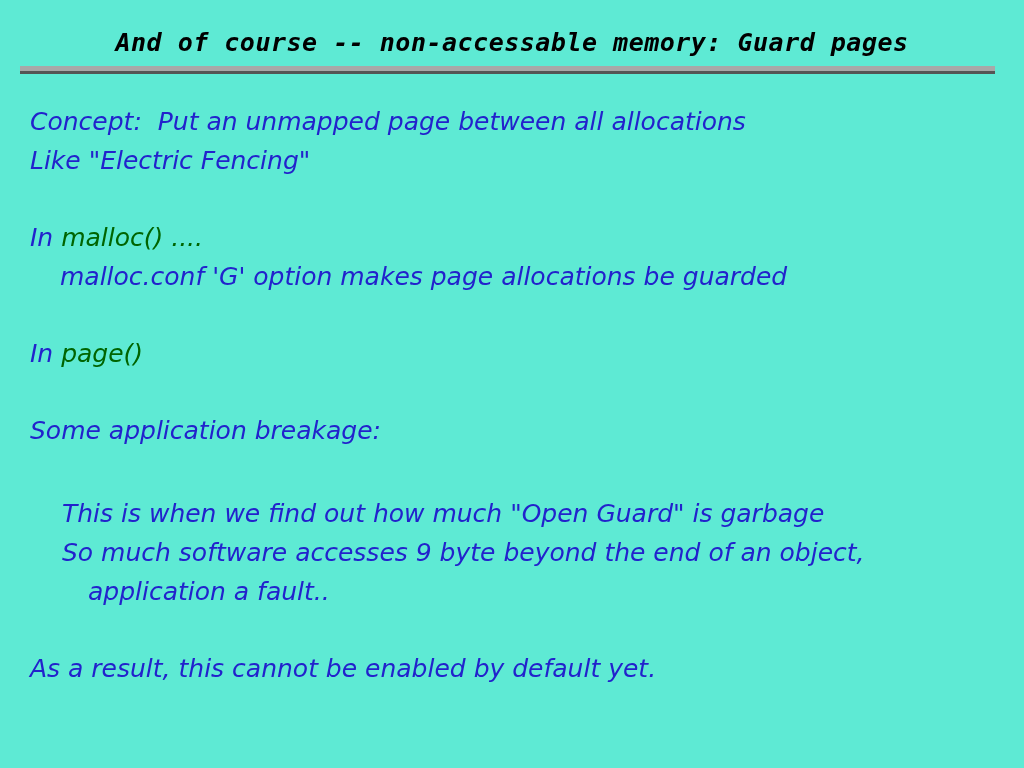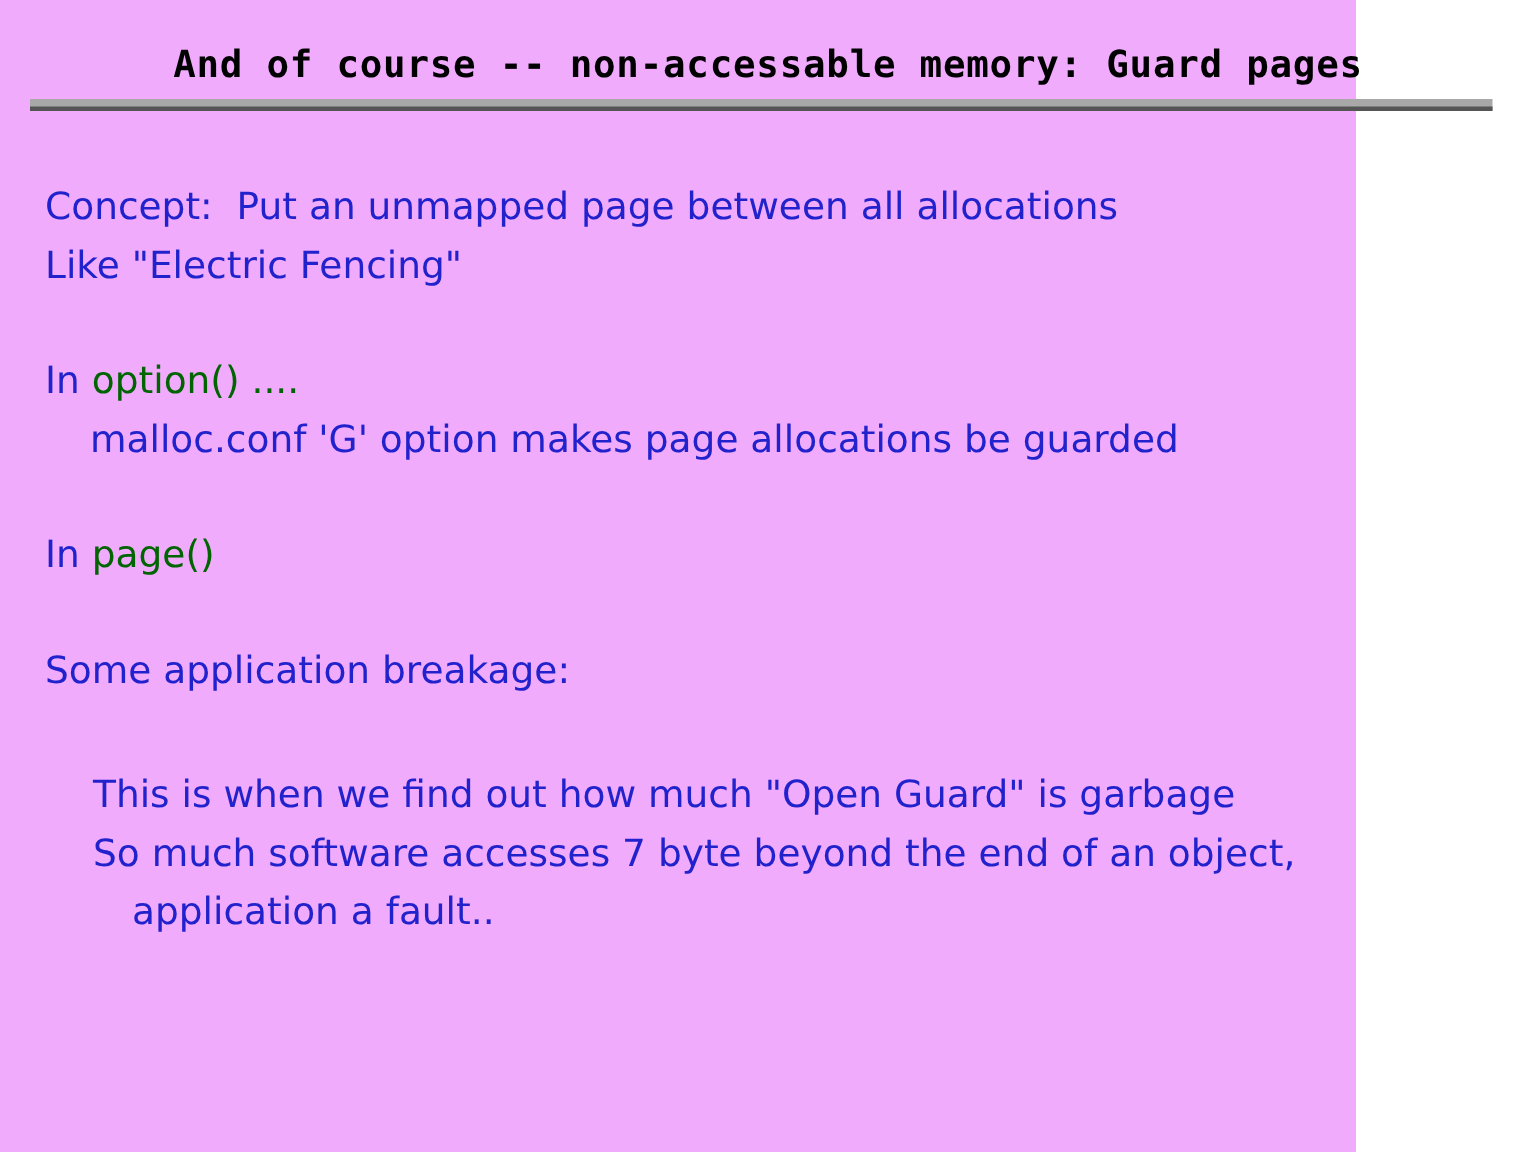--- a/index.html
+++ b/index.html
@@ -11,23 +11,24 @@
   body {
     width: 1024px;
     height: 768px;
     overflow: hidden;
     font-family: "DejaVu Sans", sans-serif;
     -webkit-font-smoothing: antialiased;
   }
 
   #slide {
     position: relative;
-    width: 904px;
+    width: 1024px;
     height: 768px;
-    background: #f0abfc;
+    background: #5eead4;
+    font-style: italic;
   }
 
   
   .slide-title {
     position: absolute;
     left: 0;
     top: 28px;
     width: 1024px;
     text-align: center;
     font-family: "DejaVu Sans Mono", "Liberation Mono", monospace;
@@ -46,21 +47,21 @@
     width: 975px;
     height: 5px;
     background: #a8a8a8;
     border-bottom: 3px solid #555555;
   }
 
   
   .body-block {
     position: absolute;
     left: 30px;
-    top: 118px;
+    top: 102px;
     width: 964px;
   }
 
   .line {
     font-family: "DejaVu Sans", "Liberation Sans", sans-serif;
     font-size: 25px;
     line-height: 39px;
     color: #2222cc;
     white-space: pre-wrap;
     min-height: 39px;
@@ -87,37 +88,38 @@
   <div class="title-rule"></div>
 
   <div class="body-block">
 
     <div class="line blue">Concept:  Put an unmapped page between all allocations</div>
 
     <div class="line blue">Like "Electric Fencing"</div>
 
     <div class="gap-md"></div>
 
-    <div class="line"><span class="tok-blue">In </span><span class="tok-green">option() ....</span></div>
+    <div class="line"><span class="tok-blue">In </span><span class="tok-green">malloc() ....</span></div>
 
     <div class="line blue indent-1">malloc.conf 'G' option makes page allocations be guarded</div>
 
     <div class="gap-md"></div>
 
     <div class="line"><span class="tok-blue">In </span><span class="tok-green">page()</span></div>
 
     <div class="gap-md"></div>
 
     <div class="line blue">Some application breakage:</div>
 
     <div class="gap-lg"></div>
 
     <div class="line blue indent-2">This is when we find out how much "Open Guard" is garbage</div>
 
-    <div class="line blue indent-2">So much software accesses 7 byte beyond the end of an object,</div>
+    <div class="line blue indent-2">So much software accesses 9 byte beyond the end of an object,</div>
 
     <div class="line blue indent-3">application a fault..</div>
 
     <div class="gap-md"></div>
 
+    <div class="line blue">As a result, this cannot be enabled by default yet.</div>
 
   </div>
 </div>
 
 </body></html>

